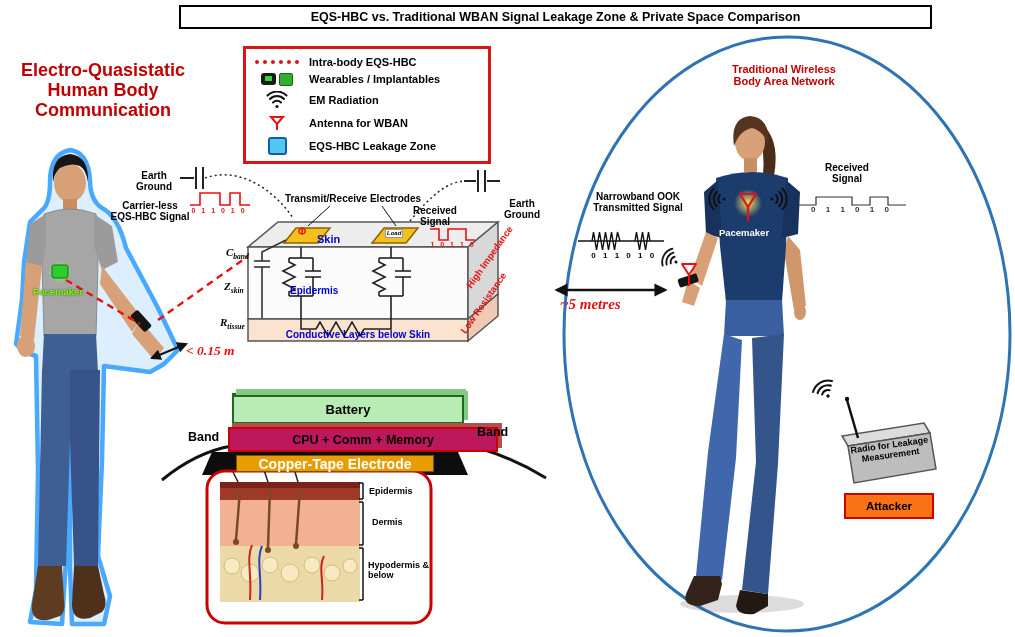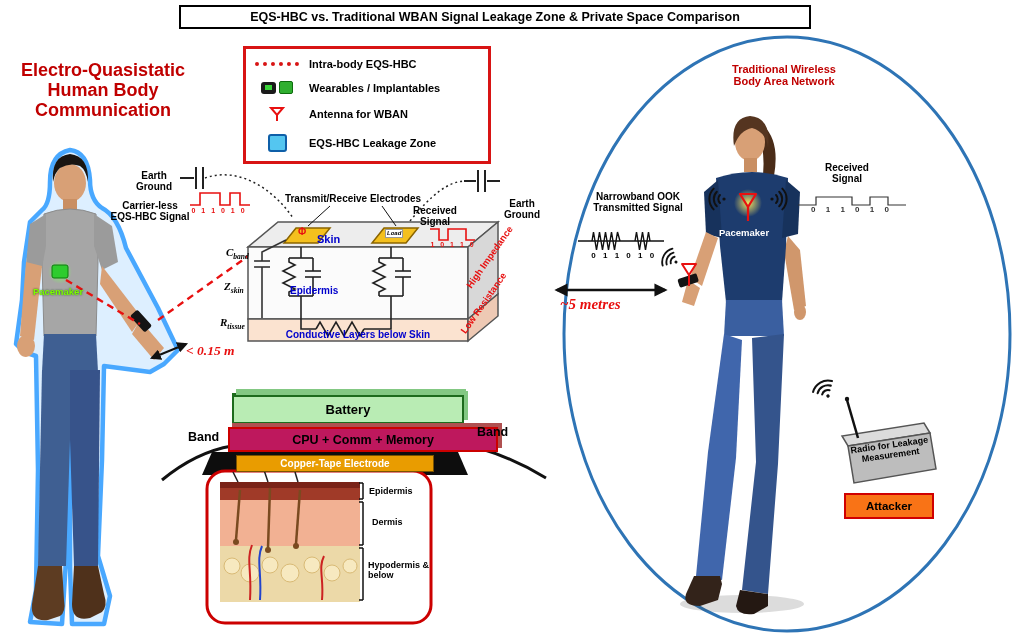--- a/index.html
+++ b/index.html
@@ -8,21 +8,21 @@
   #gfx{position:absolute;left:0;top:0;}
   .t{position:absolute;line-height:1.12;white-space:normal;}
   .b{font-weight:bold;}
   .c{text-align:center;}
   .red{color:#c00000;}
   .sigred{color:#e81010;}
   .blue{color:#0000cc;}
   .ser{font-family:"Liberation Serif",serif;font-style:italic;font-weight:bold;}
   .box{position:absolute;display:flex;align-items:center;justify-content:center;
        font-weight:bold;box-sizing:border-box;text-align:center;}
-  #title-box{left:179px;top:5px;width:632px;height:24px;border:2px solid #000;background:#fff;font-size:12.5px;}
+  #title-box{left:179px;top:5px;width:753px;height:24px;border:2px solid #000;background:#fff;font-size:12.5px;}
   #legend{position:absolute;left:243px;top:46px;width:248px;height:118px;border:3px solid #d81414;
           background:#fff;box-sizing:border-box;display:flex;flex-direction:column;
           justify-content:space-around;padding:4px 7px;}
   .lrow{display:flex;align-items:center;gap:8px;}
   .lic{width:48px;display:flex;align-items:center;justify-content:center;gap:3px;flex-shrink:0;}
   .llab{font-weight:bold;font-size:11px;}
   .dotline{display:inline-block;width:44px;height:0;border-top:4px dotted #d81414;}
   .wear1{display:inline-block;width:15px;height:12px;background:#1a1a1a;border-radius:3px;position:relative;}
   .wear1::after{content:"";position:absolute;left:4px;top:3px;width:7px;height:5px;background:#39d439;}
   .wear2{display:inline-block;width:12px;height:11px;background:#2fae2f;border:1px solid #0d6b0d;border-radius:2px;}
@@ -256,20 +256,33 @@
   </div>
   <div class="lrow">
     <span class="lic">
           <span class="wear1"></span>
           <span class="wear2"></span>
         </span>
     <span class="llab">Wearables / Implantables</span>
   </div>
   <div class="lrow">
     <span class="lic">
+          <svg width="22" height="18" viewBox="0 0 22 18">
+            <g fill="none" stroke="#111" stroke-width="2" stroke-linecap="round">
+              <circle cx="11" cy="15.5" r="1.6" fill="#111" stroke="none"></circle>
+              <path d="M7,11.5 A5.7,5.7 0 0 1 15,11.5"></path>
+              <path d="M4,8 A9.9,9.9 0 0 1 18,8"></path>
+              <path d="M1.5,4.5 A13.4,13.4 0 0 1 20.5,4.5"></path>
+            </g>
+          </svg>
+        </span>
+    <span class="llab">EM Radiation</span>
+  </div>
+  <div class="lrow">
+    <span class="lic">
           <svg width="18" height="18" viewBox="0 0 18 18">
             <path d="M3,3 H15 L9,10 Z" fill="none" stroke="#e81010" stroke-width="2"></path>
             <line x1="9" y1="10" x2="9" y2="16" stroke="#e81010" stroke-width="2"></line>
           </svg>
         </span>
     <span class="llab">Antenna for WBAN</span>
   </div>
   <div class="lrow">
     <span class="lic">
           <span class="swatch"></span>
@@ -292,21 +305,21 @@
 <div class="t ser" style="left:224px;top:280px;font-size:11px;"><span>Z</span><sub style="font-size:7.5px;">skin</sub></div>
 <div class="t ser" style="left:220px;top:316px;font-size:11px;"><span>R</span><sub style="font-size:7.5px;">tissue</sub></div>
 <div class="t b blue" style="left:290px;top:285px;font-size:10px;">Epidermis</div>
 <div class="t b c sigred rot55" style="left:444px;top:252px;width:92px;font-size:9.5px;">High Impedance</div>
 <div class="t b c sigred rot55" style="left:438px;top:298px;width:92px;font-size:9.5px;">Low Resistance</div>
 <div class="t b c blue" style="left:248px;top:329px;width:220px;font-size:10px;">Conductive Layers below Skin</div>
 
 <div class="box green3d" style="left:232px;top:361px;width:230px;height:30px;font-size:13px;margin-top:32px;">Transmit / Receive Device</div>
 <div class="box green3d" style="left:232px;top:395px;width:232px;height:29px;font-size:13px;">Battery</div>
 <div class="box" style="left:228px;top:427px;width:270px;height:25px;font-size:12.5px;background:#be185d;border:2.5px solid #cc0000;box-shadow:4px -4px 0 0 #b05050;">CPU + Comm + Memory</div>
-<div class="box" style="left:236px;top:455px;width:198px;height:17px;font-size:10px;background:#e99c00;border:1px solid #7a5200;color:#fff;">Copper-Tape Electrode</div>
+<div class="box" style="left:236px;top:455px;width:198px;height:17px;font-size:14px;background:#e99c00;border:1px solid #7a5200;color:#fff;">Copper-Tape Electrode</div>
 <div class="t b" style="left:188px;top:430px;font-size:12.5px;">Band</div>
 <div class="t b" style="left:477px;top:425px;font-size:12.5px;">Band</div>
 
 <div class="t b" style="left:369px;top:486px;font-size:9px;">Epidermis</div>
 <div class="t b" style="left:372px;top:517px;font-size:9px;">Dermis</div>
 <div class="t b" style="left:368px;top:560px;width:62px;font-size:9px;">Hypodermis &amp; below</div>
 
 <div class="t b c" style="left:26px;top:287px;width:64px;font-size:9.5px;color:#7CFC00;text-shadow:0 0 2px #184018;">Pacemaker</div>
 <div class="t ser sigred" style="left:186px;top:343px;font-size:13.5px;">&lt; 0.15 m</div>
 

